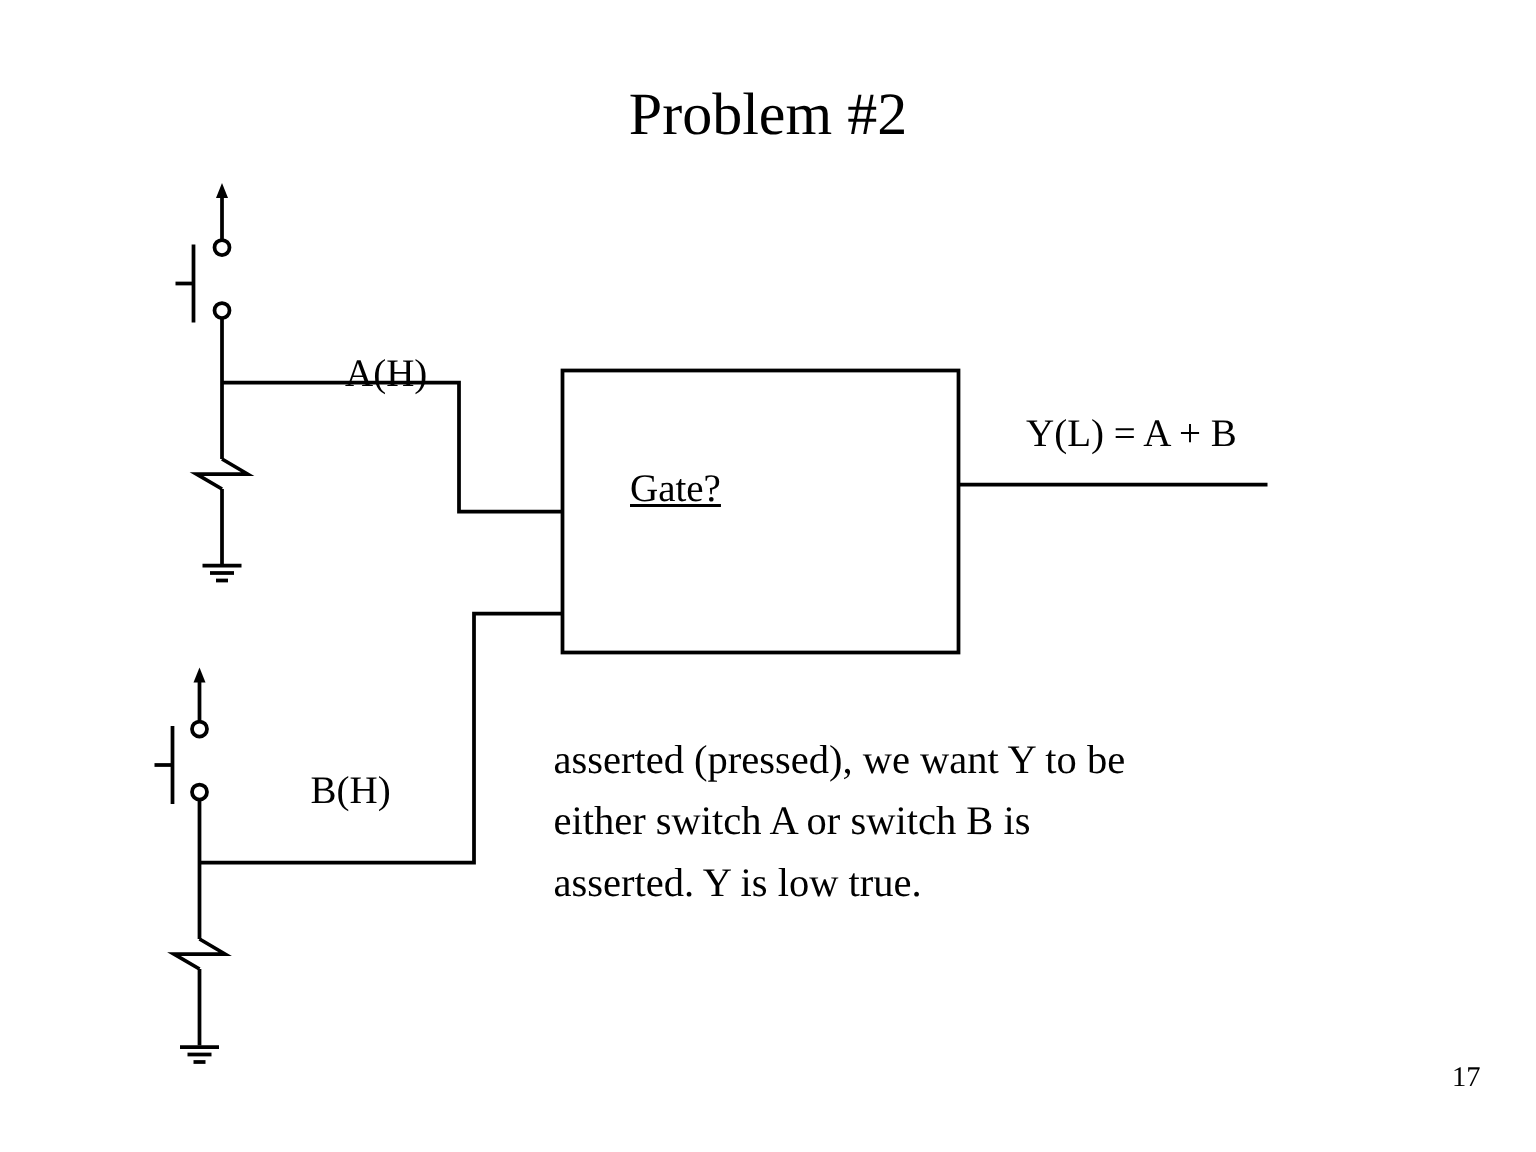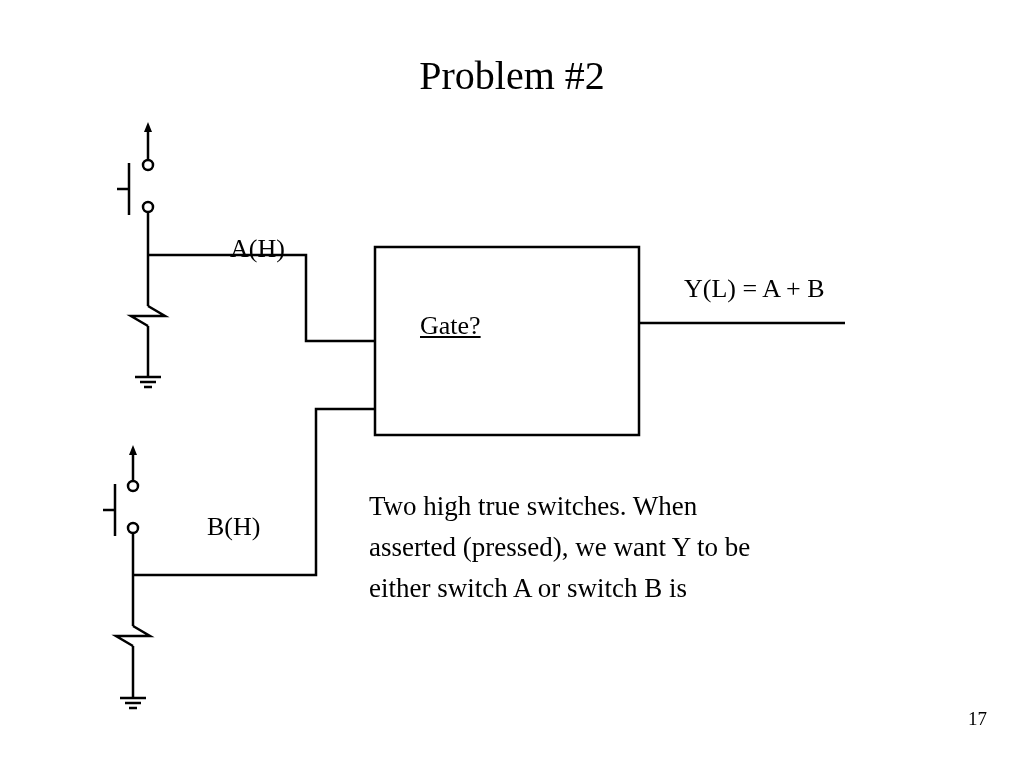--- a/index.html
+++ b/index.html
@@ -52,18 +52,18 @@
   <rect x="375" y="247" width="264" height="188"></rect>
   <line x1="639" y1="323" x2="845" y2="323"></line>
 </svg>
 
 <div class="label" style="left:207px; top:234px;margin-left:23px;">A(H)</div>
 <div class="label" style="left:207px; top:512px;">B(H)</div>
 <div class="label" style="left:420px; top:311px;text-decoration:underline;">Gate?</div>
 <div class="label" style="left:684px; top:274px;">Y(L) = A + B</div>
 
 <div class="desc">
-  <div>Two high true switches.  When</div>
   <div>asserted (pressed), we want Y to be</div>
   <div>either switch A or switch B is</div>
+  <div>asserted.  Y is low true.</div>
 </div>
 
 <div class="pagenum">17</div>
 
 </body></html>

